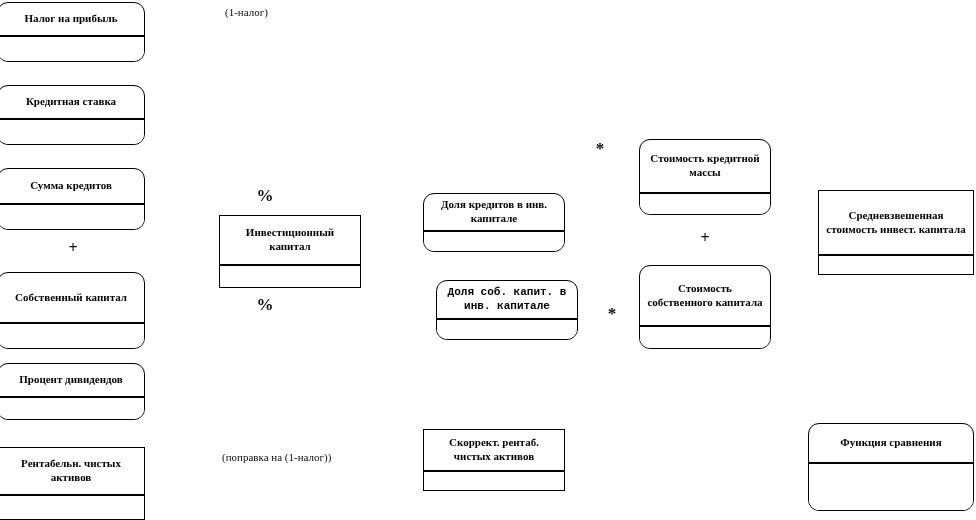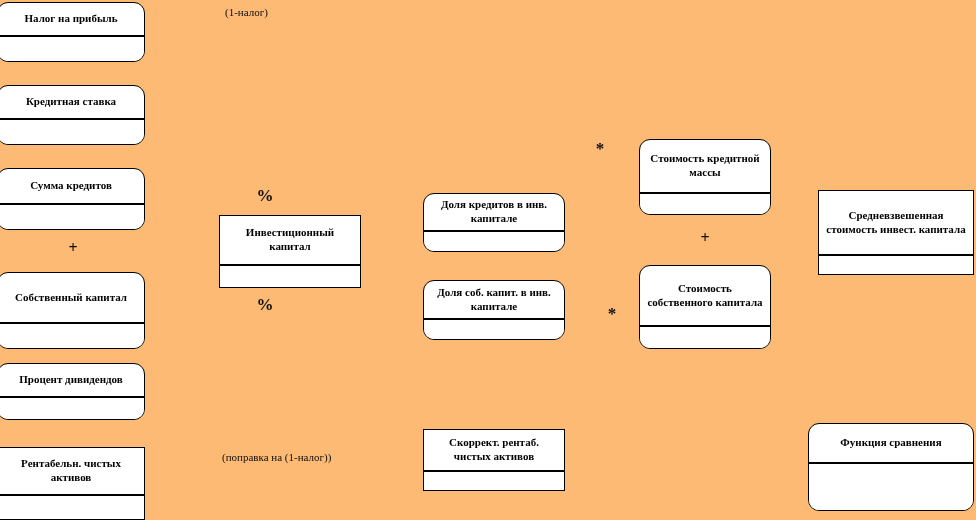--- a/index.html
+++ b/index.html
@@ -1,19 +1,19 @@
 <!DOCTYPE html>
 <html><head>
 <meta charset="utf-8">
 <style>
   html,body{margin:0;padding:0;background:#000;}
   #stage{
     position:relative;
     width:976px;height:520px;
-    background:#fdba74;
+    background:#ffffff;
     overflow:hidden;
     font-family:"Liberation Serif","DejaVu Serif",serif;
   }
   
   .node{
     position:absolute;
     background:#ffffff;
     border:1px solid #000000;
     box-sizing:border-box;
     display:flex;
@@ -100,21 +100,21 @@
   <div class="node" style="left:219px;top:215px;width:142px;height:73px;">
     <div class="title" style="height:48px;">Инвестиционный капитал</div>
     <div class="field"></div>
   </div>
 
   <div class="node rounded" style="left:423px;top:155px;width:142px;height:59px;margin-top:38px;">
     <div class="title" style="height:36px;">Доля кредитов в инв. капитале</div>
     <div class="field"></div>
   </div>
 
-  <div class="node rounded" style="left:423px;top:280px;width:142px;height:60px;">
+  <div class="node rounded" style="left:436px;top:280px;width:142px;height:60px;font-family:Liberation Mono, monospace;">
     <div class="title" style="height:37px;">Доля соб. капит. в инв. капитале</div>
     <div class="field"></div>
   </div>
 
   <div class="node rounded" style="left:639px;top:139px;width:132px;height:76px;">
     <div class="title" style="height:52px;">Стоимость кредитной массы</div>
     <div class="field"></div>
   </div>
 
   <div class="node rounded" style="left:639px;top:265px;width:132px;height:84px;">

